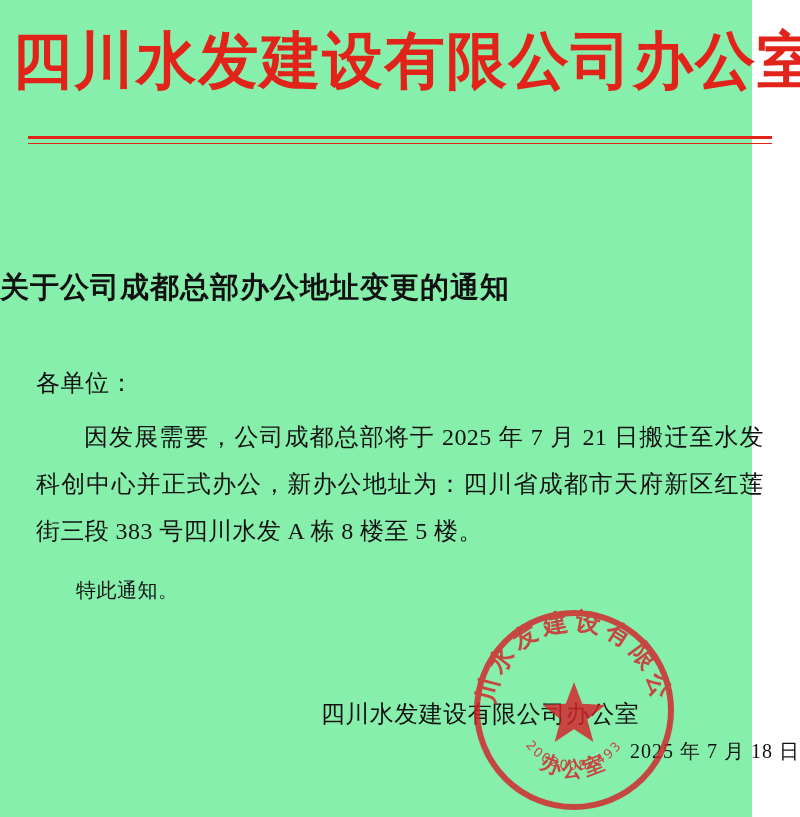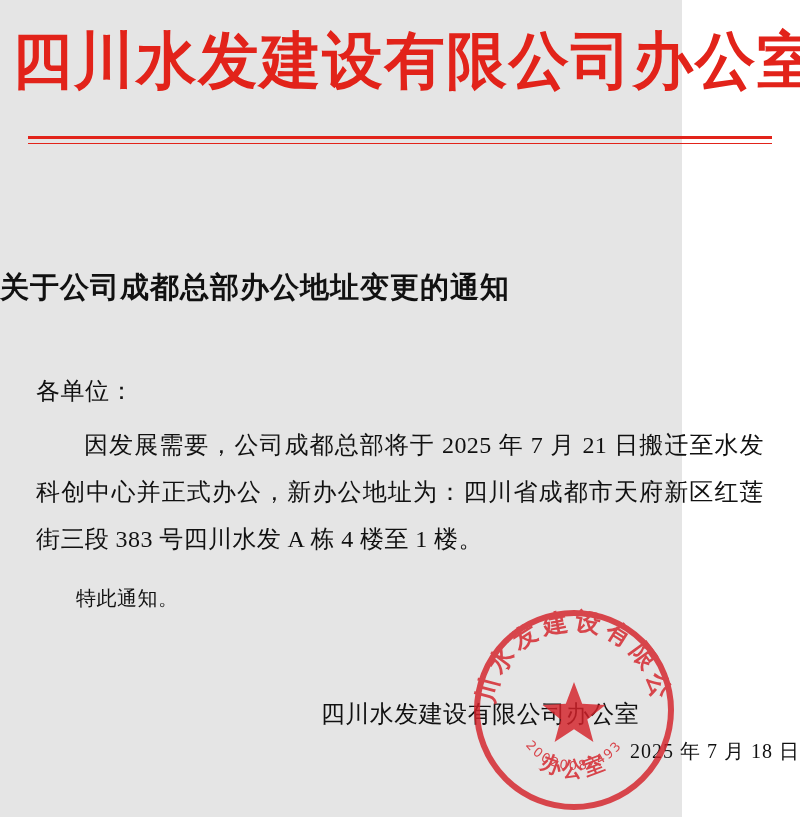--- a/index.html
+++ b/index.html
@@ -9,23 +9,23 @@
   body {
     width: 800px;
     height: 817px;
     background: #ffffff;
     font-family: "Liberation Serif", "DejaVu Serif", serif;
     color: #111111;
     overflow: hidden;
   }
   .page {
     position: relative;
-    width: 682px;
+    width: 752px;
     height: 817px;
-    background: #e5e5e5;
+    background: #86efac;
     box-sizing: border-box;
   }
 
   
   .letterhead {
     position: absolute;
     top: 22px;
     left: 0;
     width: 800px;
     text-align: center;
@@ -63,21 +63,21 @@
     font-family: "DejaVu Serif", "Liberation Serif", serif;
     font-weight: bold;
     font-size: 29px;
     letter-spacing: 1px;
     color: #111111;
   }
 
   
   .body-wrap {
     position: absolute;
-    top: 372px;
+    top: 364px;
     left: 36px;
     width: 728px;
   }
   .salutation {
     font-size: 24px;
     line-height: 1.6;
     letter-spacing: 0.5px;
   }
   .para {
     font-size: 24px;
@@ -142,21 +142,21 @@
   <div class="letterhead">
     <div class="letterhead-title">四川水发建设有限公司办公室</div>
   </div>
   <div class="letterhead-rule"></div>
   <div class="letterhead-rule thin"></div>
 
   <div class="doc-title">关于公司成都总部办公地址变更的通知</div>
 
   <div class="body-wrap">
     <div class="salutation">各单位：</div>
-    <div class="para">因发展需要，公司成都总部将于 2025 年 7 月 21 日搬迁至水发科创中心并正式办公，新办公地址为：四川省成都市天府新区红莲街三段 383 号四川水发 A 栋 4 楼至 1 楼。</div>
+    <div class="para">因发展需要，公司成都总部将于 2025 年 7 月 21 日搬迁至水发科创中心并正式办公，新办公地址为：四川省成都市天府新区红莲街三段 383 号四川水发 A 栋 8 楼至 5 楼。</div>
     <div class="para-short">特此通知。</div>
   </div>
 
   <div class="signature">
     <div class="sig-line">四川水发建设有限公司办公室</div>
     <div class="sig-date">2025 年 7 月 18 日</div>
   </div>
 
   <div class="seal">
     <svg width="212" height="212" viewBox="0 0 212 212" xmlns="http://www.w3.org/2000/svg">

